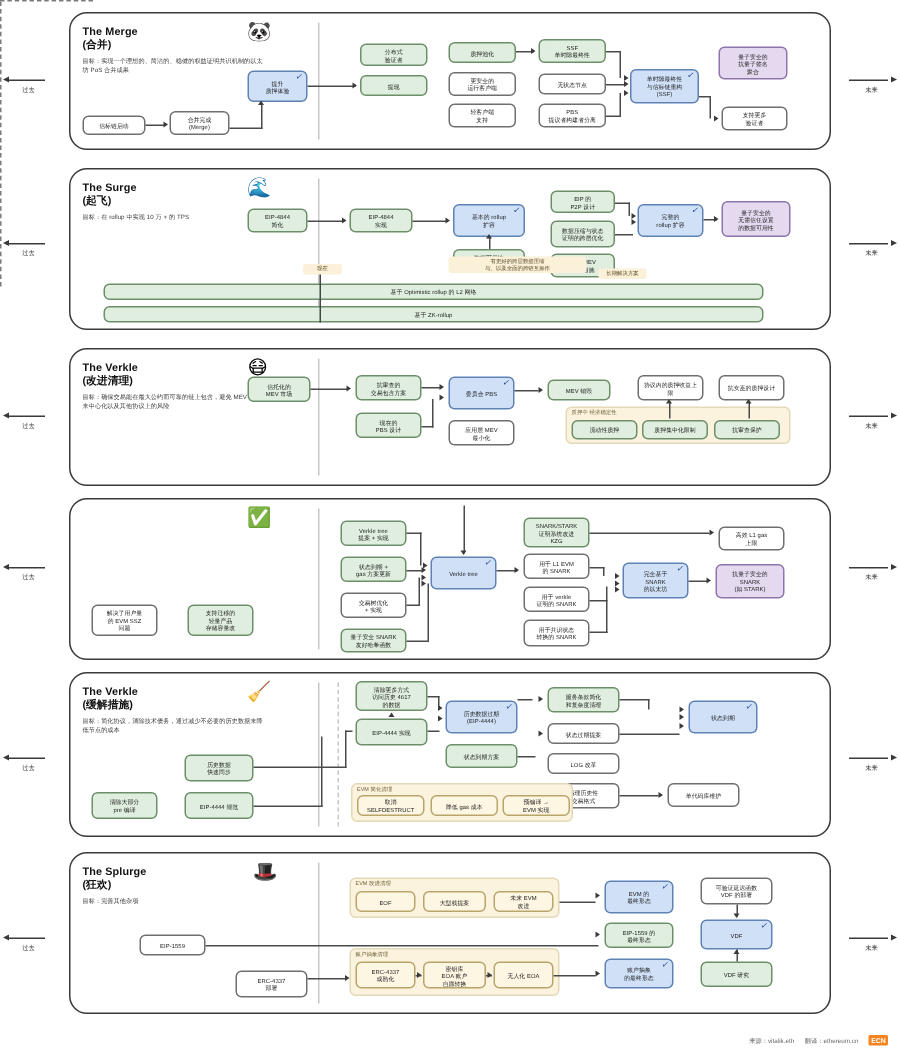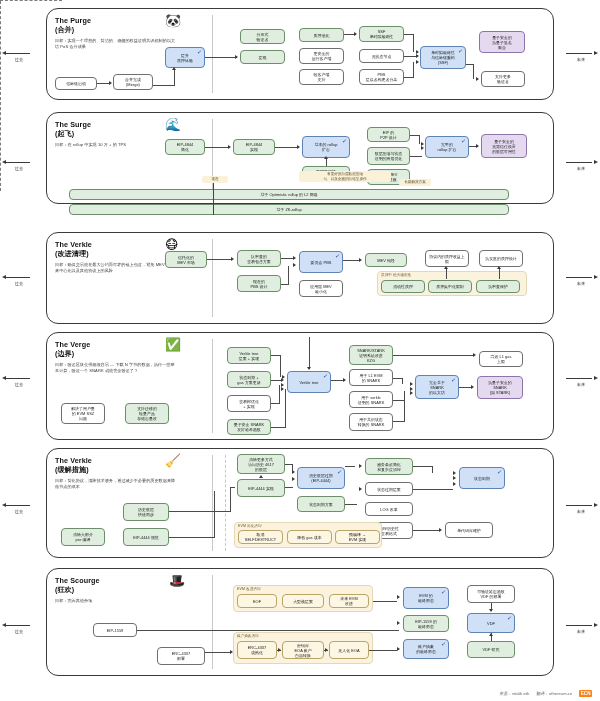--- a/index.html
+++ b/index.html
@@ -207,21 +207,21 @@
   </div>
   <div class="edge right" style="left:564px; top:620px;">
     <div class="hd"></div>
       <div class="bar"></div>
     <div class="lbl">未来</div>
   </div>
 
   <div class="section" style="top:8px; height:92px;">
     <div class="divider" style="left:165px;"></div>
     <div class="hdr">
-      <div class="t1">The Purge</div>
+      <div class="t1">The Merge</div>
       <div class="t2">(合并)</div>
       <div class="goal">目标：实现一个理想的、简洁的、稳健的权益证明共识机制的以太坊 PoS 合并成果</div>
     </div>
     <div class="emoji" style="left:118px;">🐼</div>
 
     <div class="node n-white" style="left:8px; top:68px; width:42px; height:13px;">信标链启动</div>
     <div class="node n-white" style="left:66px; top:65px; width:40px; height:16px;">合并完成
 (Merge)</div>
     <div class="node n-blue" style="left:118px; top:38px; width:40px; height:21px;">
       <span>提升
@@ -273,21 +273,21 @@
     <div class="ln lh" style="left:357px; top:47px; width:13px;"></div>
     <div class="arw" style="left:369px; top:45px;"></div>
     <div class="ln lh" style="left:357px; top:68px; width:10px;"></div>
     <div class="ln lv" style="left:366px; top:53px; height:16px;"></div>
     <div class="arw" style="left:369px; top:51px;"></div>
     <div class="ln lh" style="left:419px; top:55px; width:8px;"></div>
     <div class="ln lv" style="left:426px; top:55px; height:15px;"></div>
     <div class="arw" style="left:429px; top:68px;"></div>
   </div>
 
-  <div class="section" style="top:112px; height:92px;">
+  <div class="section" style="top:112px; height:108px;">
     <div class="divider" style="left:165px;"></div>
     <div class="hdr">
       <div class="t1">The Surge</div>
       <div class="t2">(起飞)</div>
       <div class="goal">目标：在 rollup 中实现 10 万 + 的 TPS</div>
     </div>
     <div class="emoji" style="left:118px;">🌊</div>
 
     <div class="node n-green" style="left:118px; top:26px; width:40px; height:16px;">EIP-4844
 简化</div>
@@ -384,25 +384,20 @@
     <div class="ln lh" style="left:296px; top:27px; width:16px;"></div>
     <div class="arw" style="left:312px; top:25px;"></div>
     <div class="ln lv" style="left:399px; top:35px; height:11px;"></div>
     <div class="arw up" style="left:397px; top:33px;"></div>
     <div class="ln lv" style="left:452px; top:35px; height:11px;"></div>
     <div class="arw up" style="left:450px; top:33px;"></div>
   </div>
 
   <div class="section" style="top:332px; height:108px;">
     <div class="divider" style="left:165px;"></div>
-    <div class="hdr">
-      <div class="t1">The Verge</div>
-      <div class="t2">(边界)</div>
-      <div class="goal">目标：验证区块变得超级容易 — 下载 N 字节的数据，执行一些基本计算，验证一个 SNARK 就能完全验证了？</div>
-    </div>
     <div class="emoji" style="left:118px;">✅</div>
 
     <div class="node n-white" style="left:14px; top:70px; width:44px; height:21px;">解决了用户量
 的 EVM SSZ
 问题</div>
     <div class="node n-green" style="left:78px; top:70px; width:44px; height:21px;">支持迁移的
 轻量产品
 存储容量改</div>
 
     <div class="node n-green" style="left:180px; top:14px; width:44px; height:17px;">Verkle tree
@@ -537,21 +532,21 @@
     <div class="ln lh" style="left:366px; top:40px; width:40px;"></div>
     <div class="arw" style="left:406px; top:27px;"></div>
     <div class="arw" style="left:406px; top:33px;"></div>
     <div class="ln lh" style="left:366px; top:81px; width:26px;"></div>
     <div class="arw" style="left:392px; top:79px;"></div>
   </div>
 
   <div class="section" style="top:568px; height:108px;">
     <div class="divider" style="left:165px;"></div>
     <div class="hdr">
-      <div class="t1">The Scourge</div>
+      <div class="t1">The Splurge</div>
       <div class="t2">(狂欢)</div>
       <div class="goal">目标：完善其他杂项</div>
     </div>
     <div class="emoji" style="left:122px;">🎩</div>
 
     <div class="node n-white" style="left:46px; top:54px; width:44px; height:14px;">EIP-1559</div>
     <div class="node n-white" style="left:110px; top:78px; width:48px; height:18px;">ERC-4337
 部署</div>
 
     <div class="group" style="left:186px; top:16px; width:140px; height:27px;"></div>

